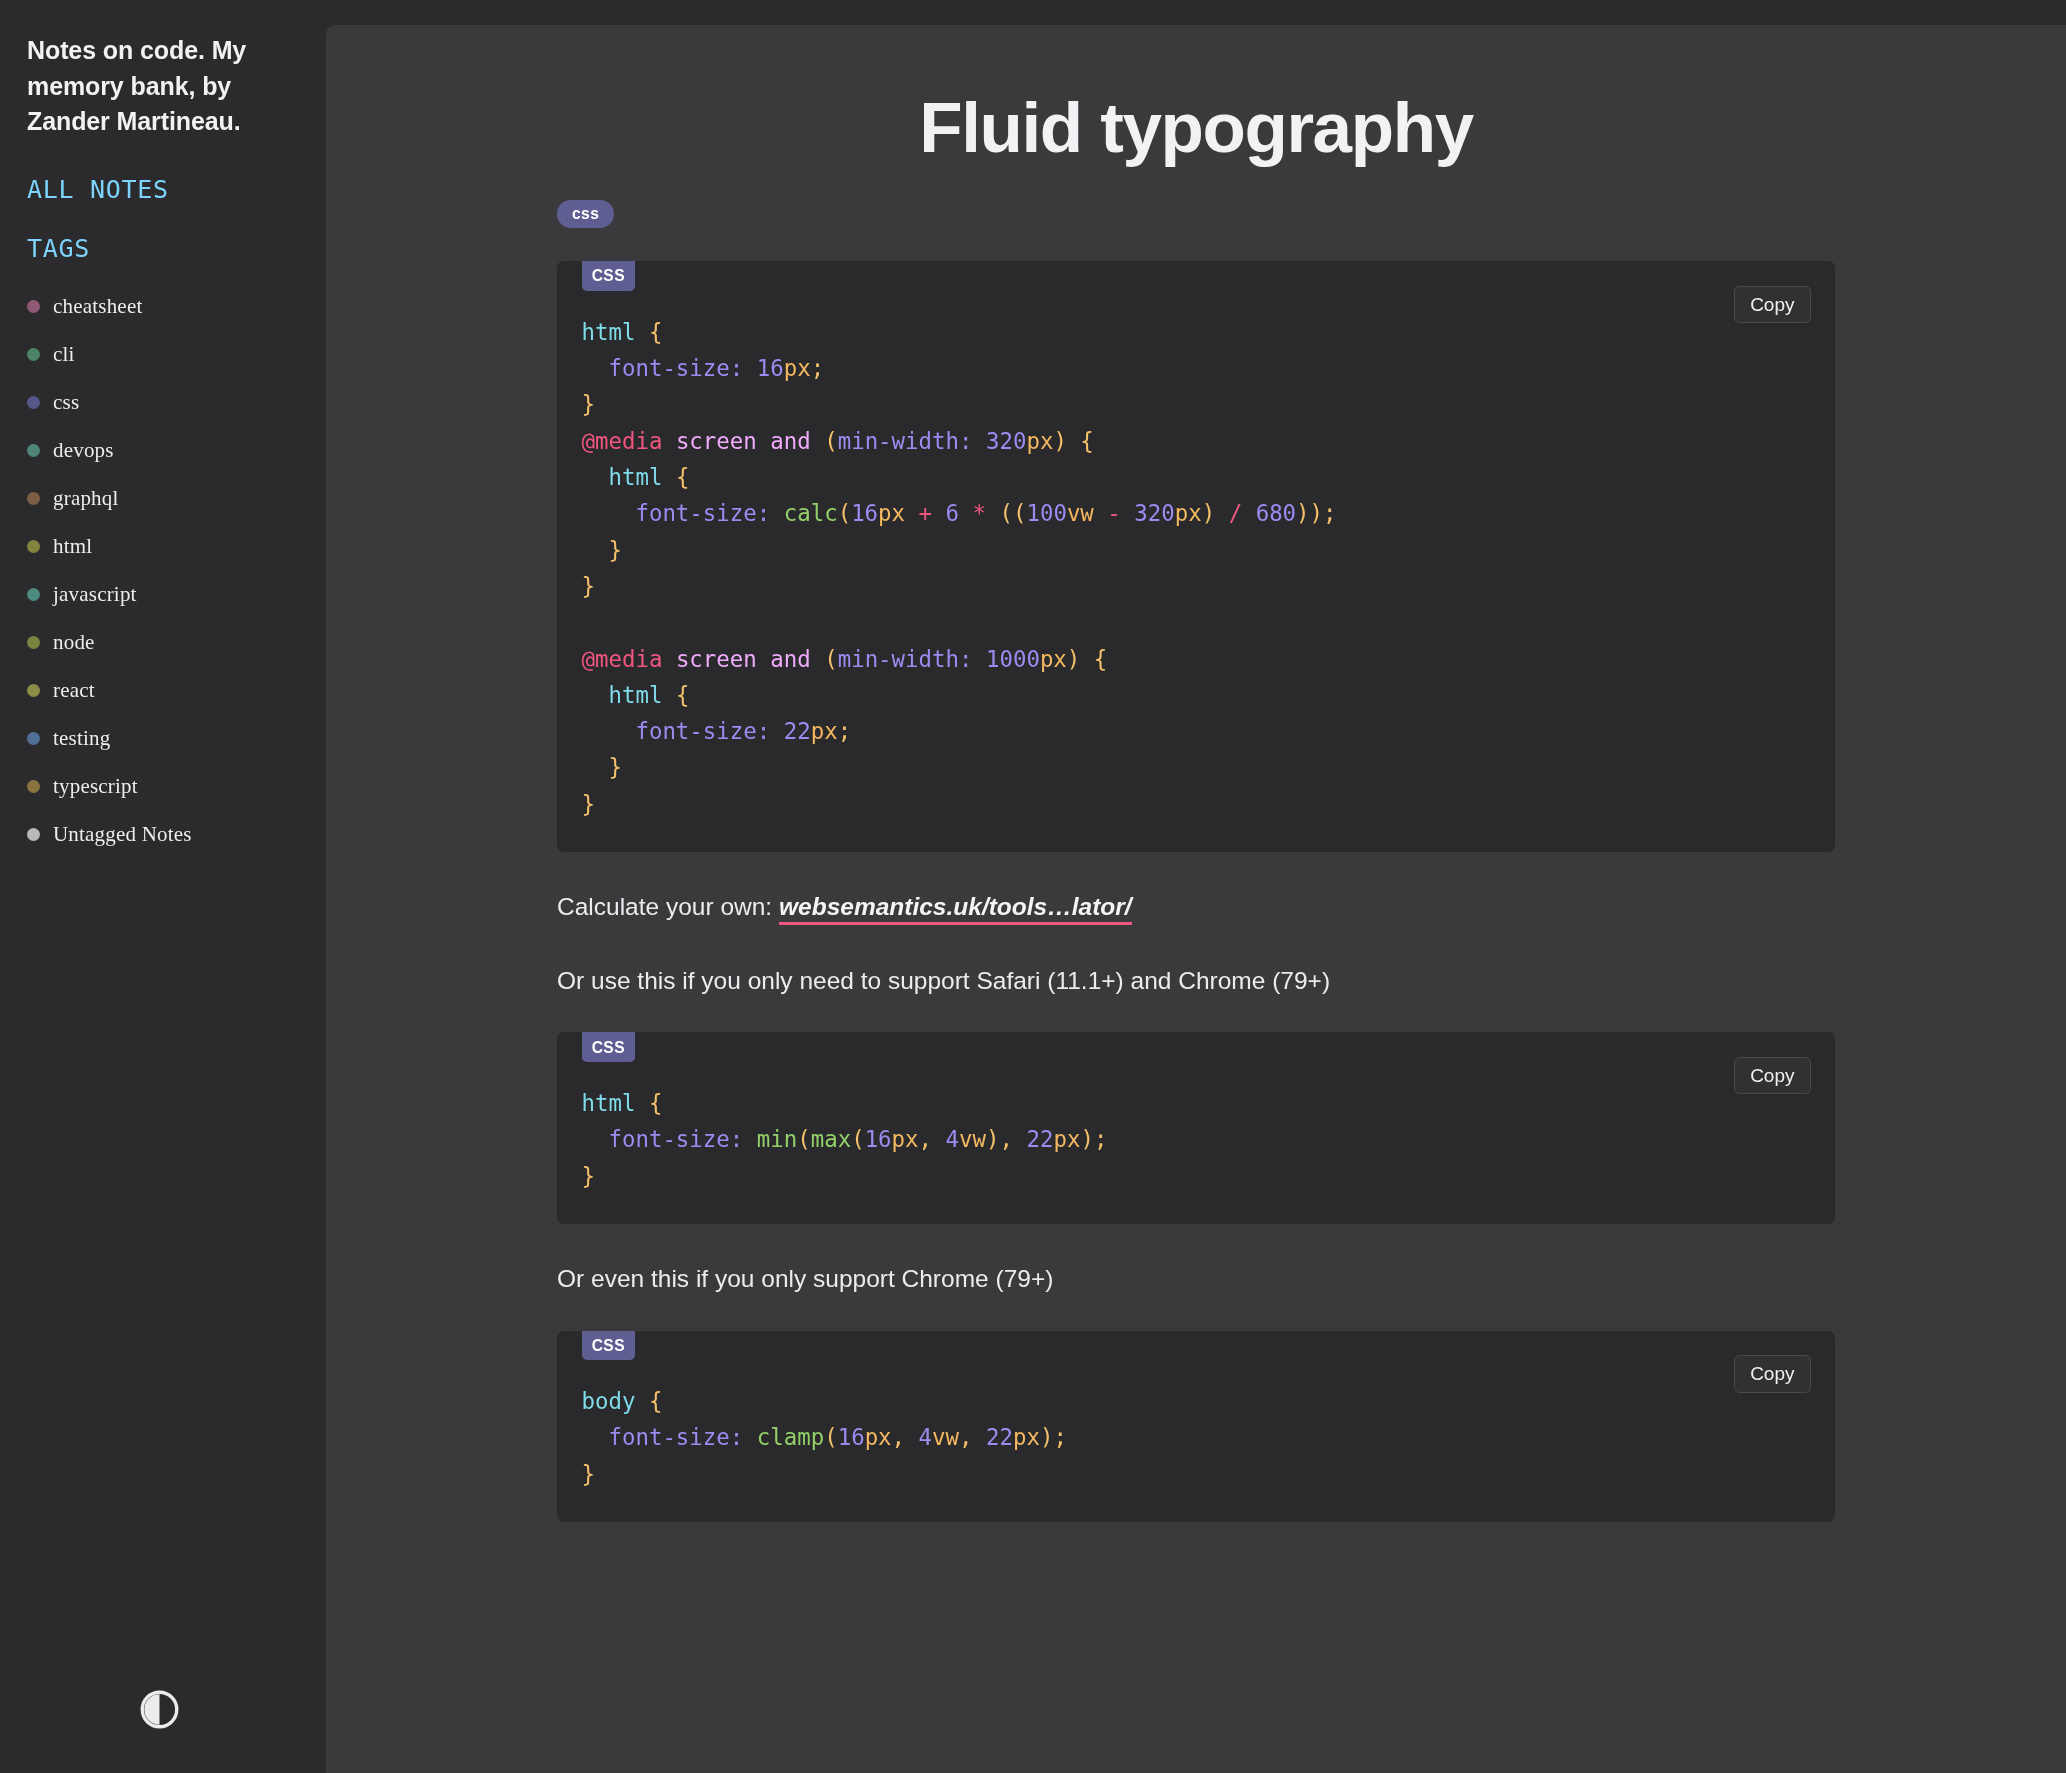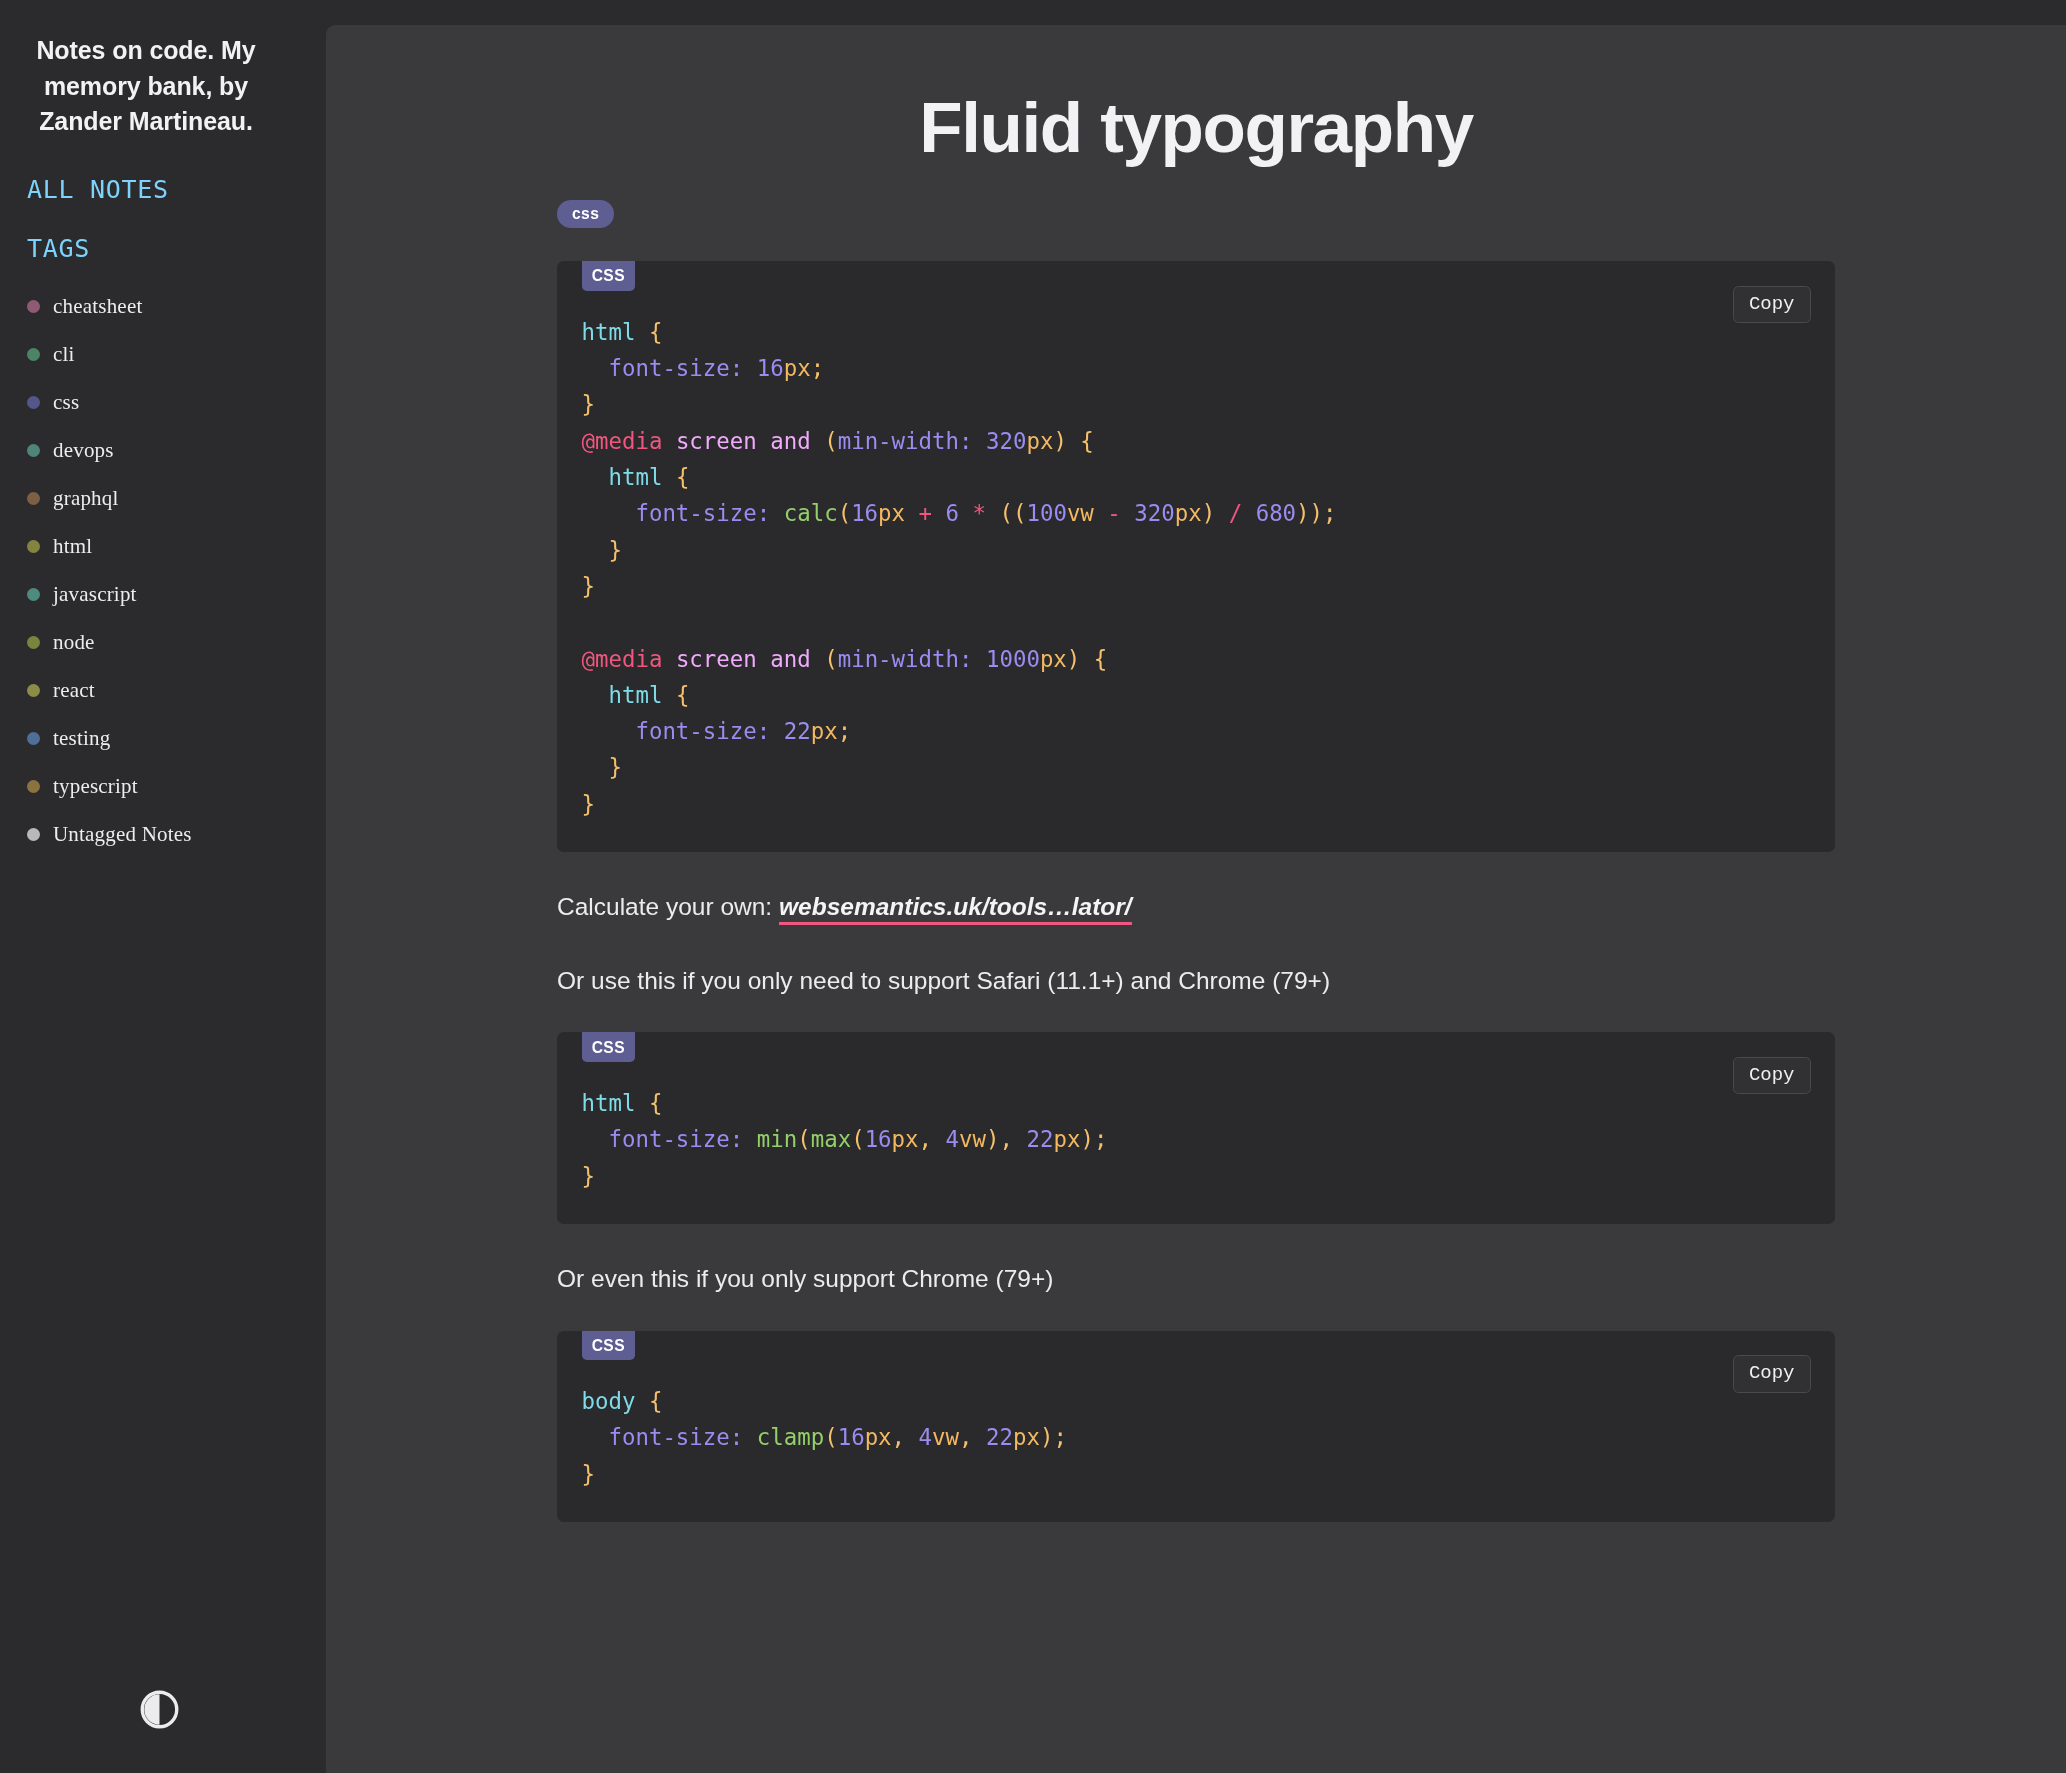--- a/index.html
+++ b/index.html
@@ -34,21 +34,20 @@
   }
 
   .site-title {
     font-size: 25px;
     line-height: 1.42;
     font-weight: 700;
     color: #f2f2f3;
     letter-spacing: -0.1px;
     max-width: 238px;
     margin-bottom: 35px;
-    text-align: center;
   }
 
   .nav-heading {
     font-family: "DejaVu Sans Mono", "Liberation Mono", monospace;
     font-size: 25px;
     letter-spacing: 0.7px;
     color: #7dd3fc;
     margin-bottom: 30px;
     display: block;
     text-decoration: none;
@@ -197,21 +196,21 @@
   }
 
   .copy-button {
     position: absolute;
     top: 24.5px;
     right: 24.5px;
     background: #313133;
     border: 1.4px solid #4a4a4d;
     border-radius: 5.4px;
     color: #f0f0f1;
-    font-family: Liberation Mono, monospace;
+    font-family: Liberation Sans, sans-serif;
     font-size: 19px;
     padding: 6.8px 15px;
     cursor: pointer;
     line-height: 1.15;
   }
 
   .code-pre {
     font-family: "DejaVu Sans Mono", "Liberation Mono", monospace;
     font-size: 22.4px;
     line-height: 1.62;

